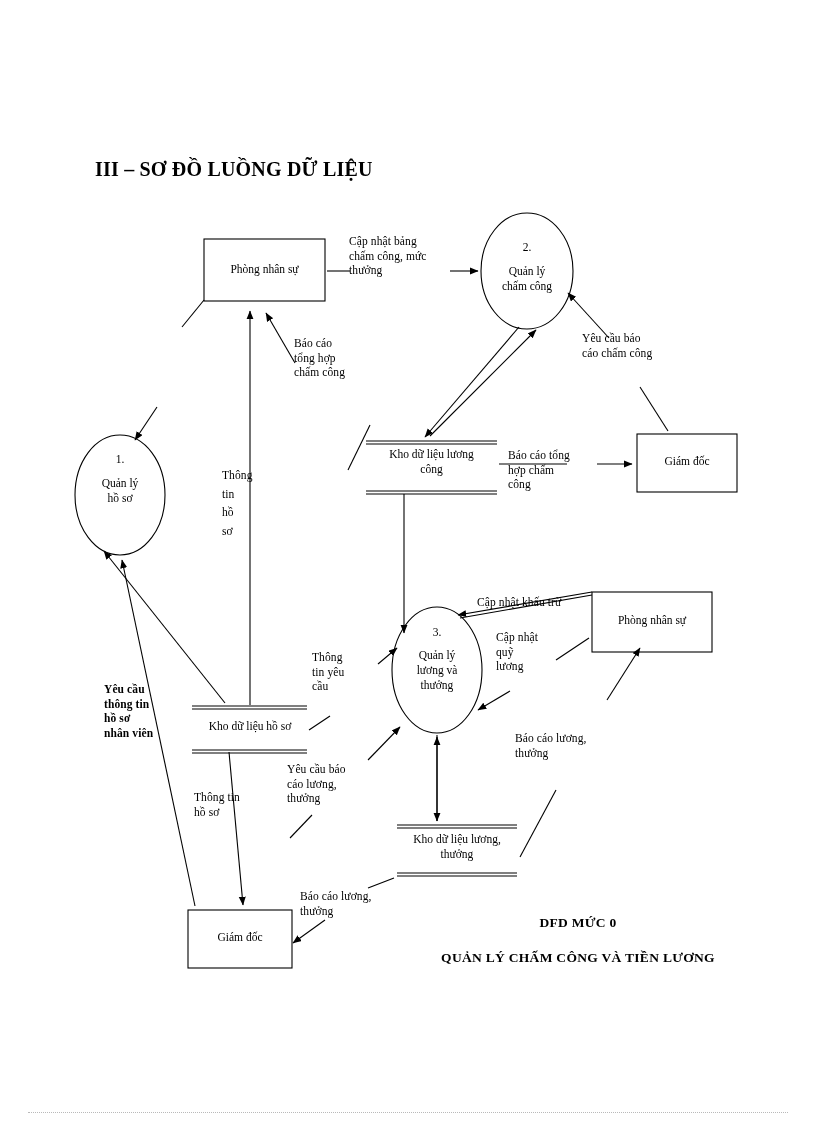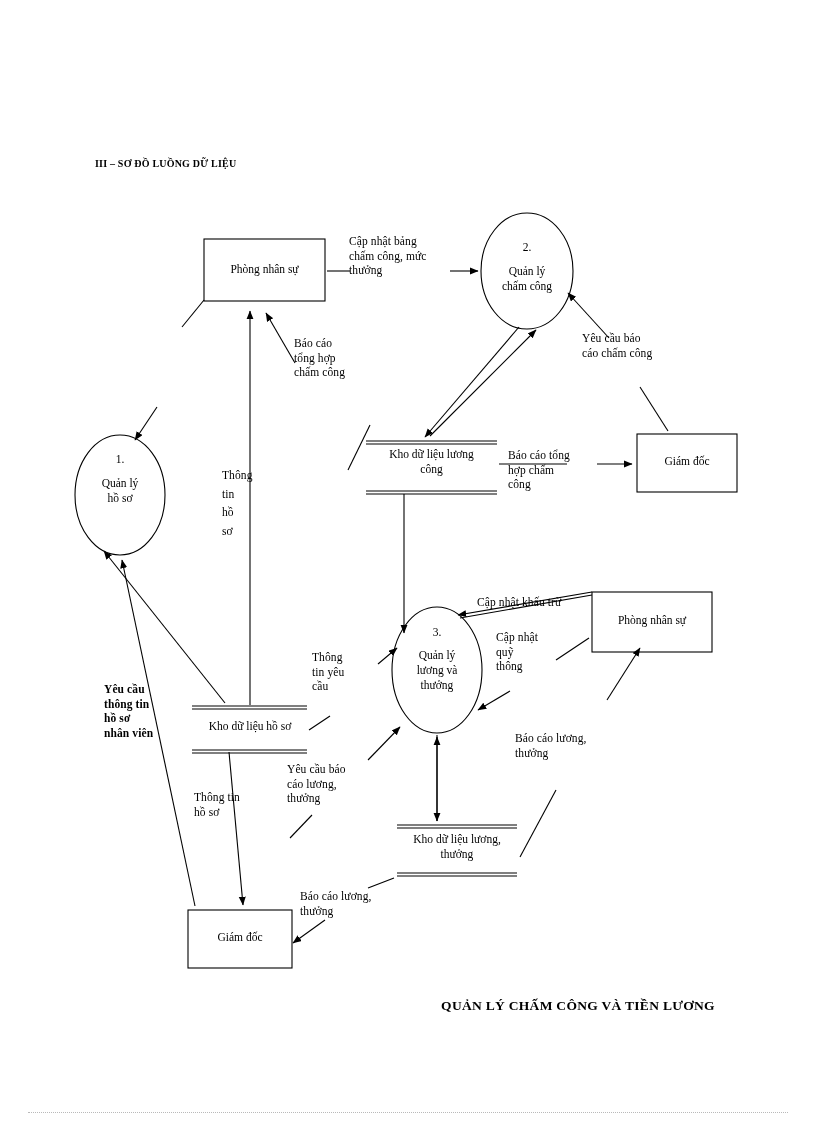--- a/index.html
+++ b/index.html
@@ -41,21 +41,21 @@
     text-align: center;
     line-height: 1.3;
     font-size: 11.5px;
     white-space: pre-line;
     color: #000;
   }
   #page-title {
     position: absolute;
     left: 95px;
     top: 158px;
-    font-size: 10px;
+    font-size: 20px;
     font-weight: bold;
     letter-spacing: 0.2px;
   }
   .caption {
     position: absolute;
     text-align: center;
     font-size: 13.5px;
     font-weight: bold;
     letter-spacing: 0.3px;
   }
@@ -228,25 +228,26 @@
 cầu</div>
 
   <div class="lbl" style="left:287px; top:762px; width:92px;">Yêu cầu báo
 cáo lương,
 thưởng</div>
 
   <div class="lbl" style="left:477px; top:595px; width:114px;">Cập nhật khấu trừ</div>
 
   <div class="lbl" style="left:496px; top:630px; width:72px;">Cập nhật
 quỹ
-thông</div>
+lương</div>
 
   <div class="lbl" style="left:515px; top:731px; width:96px;">Báo cáo lương,
 thưởng</div>
 
   <div class="lbl" style="left:300px; top:889px; width:96px;">Báo cáo lương,
 thưởng</div>
 
-  <div class="caption" style="left:408px; top:950px; width:340px;margin-top:48px;">QUẢN LÝ CHẤM CÔNG VÀ TIỀN LƯƠNG</div>
+  <div class="caption" style="left:438px; top:915px; width:280px;">DFD MỨC 0</div>
+  <div class="caption" style="left:408px; top:950px; width:340px;">QUẢN LÝ CHẤM CÔNG VÀ TIỀN LƯƠNG</div>
 
   <div id="footer-rule"></div>
 
 </div>
 
 </body></html>

